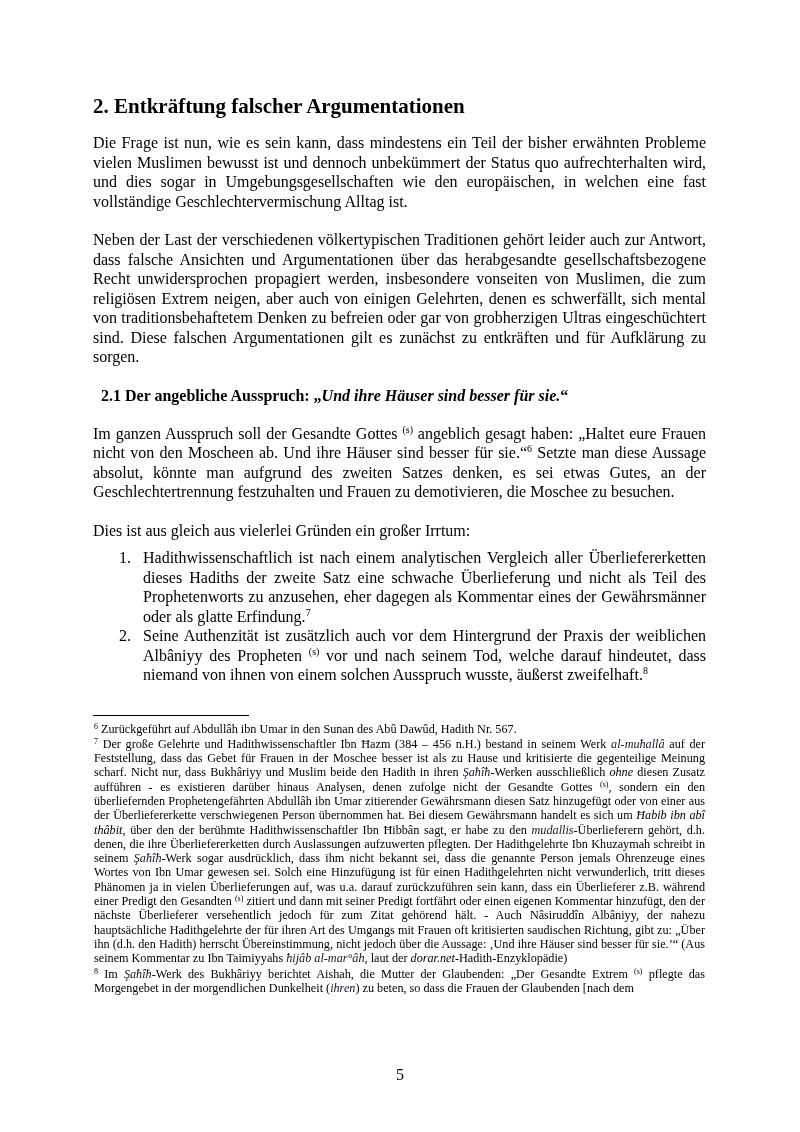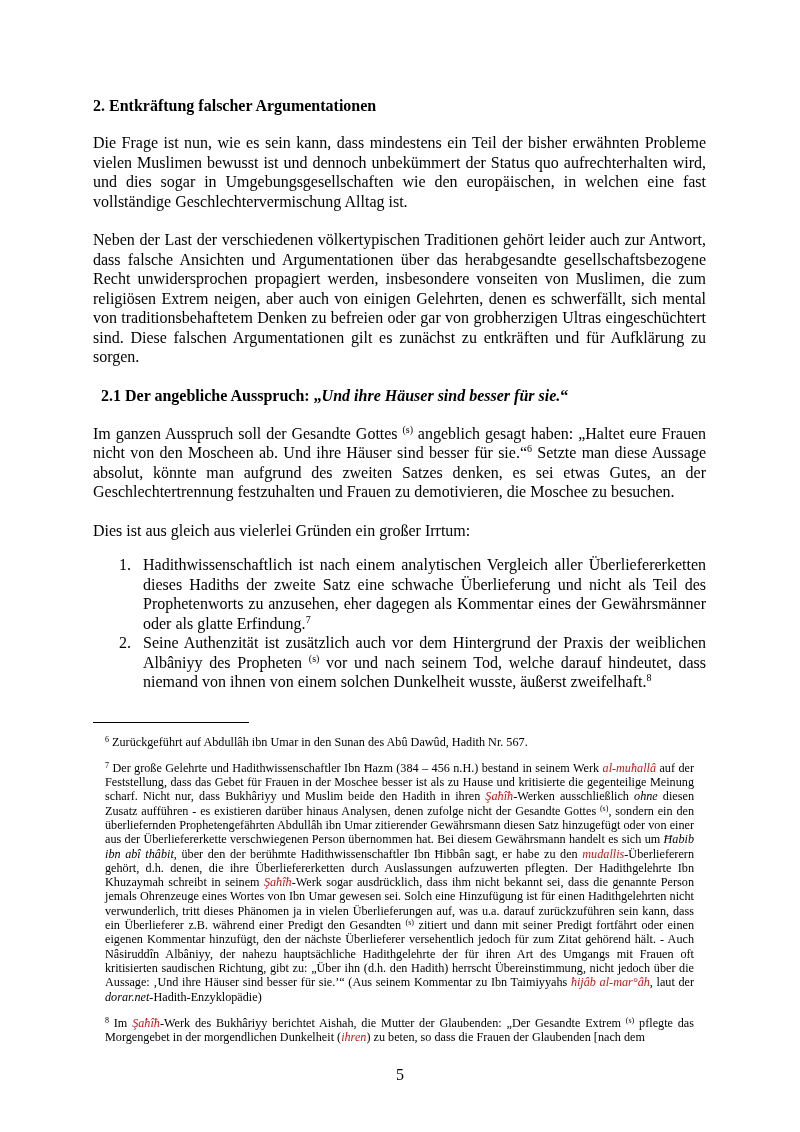--- a/index.html
+++ b/index.html
@@ -2,63 +2,63 @@
 <html><head>
   <meta charset="utf-8">
   <style>
     html, body { margin: 0; padding: 0; background: #ffffff; }
     body { width: 800px; height: 1132px; position: relative; overflow: hidden; }
     .page {
       position: absolute; left: 93px; top: 94px; width: 613px;
       font-family: "Liberation Serif", serif; color: #000;
     }
     h1 {
-      font-size: 16px; font-weight: bold; margin: 0 0 15px 0; line-height: 24px;
+      font-size: 21px; font-weight: bold; margin: 0 0 15px 0; line-height: 24px;
     }
     h2 {
       font-size: 16px; font-weight: bold; margin: 0 0 18px 8px; line-height: 20px;
     }
     p.body {
       font-size: 16px; line-height: 19.5px; text-align: justify; margin: 0 0 19px 0;
     }
     sup { font-size: 10px; line-height: 0; vertical-align: 6px; }
     ol.items {
       margin: 0; padding: 0 0 0 50px; font-size: 16px; line-height: 19.5px;
       list-style: none;
     }
     ol.items li { position: relative; text-align: justify; margin: 0; }
     ol.items li .num { position: absolute; left: -24px; }
     .fn-rule { width: 156px; border-top: 1px solid #000; margin: 30px 0 6px 0; }
     .footnotes { font-size: 12.2px; line-height: 14.3px; text-align: justify; }
-    .footnotes p { margin: 12px; }
+    .footnotes p { margin: 1px; }
     .footnotes sup { font-size: 8px; vertical-align: 4px; }
-    .translit { color: #b91c1c; font-style: italic; }
+    .translit { color: #0f172a; font-style: italic; }
     .page-number {
       position: absolute; top: 1066px; left: 0; width: 800px; text-align: center;
       font-family: "Liberation Serif", serif; font-size: 16px;
     }
   </style>
 </head>
 <body>
 
 <div class="page">
   <h1>2. Entkräftung falscher Argumentationen</h1>
 
   <p class="body">Die Frage ist nun, wie es sein kann, dass mindestens ein Teil der bisher erwähnten Probleme vielen Muslimen bewusst ist und dennoch unbekümmert der Status quo aufrechterhalten wird, und dies sogar in Umgebungsgesellschaften wie den europäischen, in welchen eine fast vollständige Geschlechtervermischung Alltag ist.</p>
   <p class="body">Neben der Last der verschiedenen völkertypischen Traditionen gehört leider auch zur Antwort, dass falsche Ansichten und Argumentationen über das herabgesandte gesellschaftsbezogene Recht unwidersprochen propagiert werden, insbesondere vonseiten von Muslimen, die zum religiösen Extrem neigen, aber auch von einigen Gelehrten, denen es schwerfällt, sich mental von traditionsbehaftetem Denken zu befreien oder gar von grobherzigen Ultras eingeschüchtert sind. Diese falschen Argumentationen gilt es zunächst zu entkräften und für Aufklärung zu sorgen.</p>
 
   <h2><span>2.1 Der angebliche Ausspruch: „</span><i>Und ihre Häuser sind besser für sie.</i><span>“</span></h2>
 
   <p class="body"><span>Im ganzen Ausspruch soll der Gesandte Gottes </span><sup>(s)</sup><span> angeblich gesagt haben: „Haltet eure Frauen nicht von den Moscheen ab. Und ihre Häuser sind besser für sie.“</span><sup>6</sup><span> Setzte man diese Aussage absolut, könnte man aufgrund des zweiten Satzes denken, es sei etwas Gutes, an der Geschlechtertrennung festzuhalten und Frauen zu demotivieren, die Moschee zu besuchen.</span></p>
 
-  <p class="body" style="margin-bottom:15px;">Dies ist aus gleich aus vielerlei Gründen ein großer Irrtum:</p>
+  <p class="body" style="margin-bottom:8px;">Dies ist aus gleich aus vielerlei Gründen ein großer Irrtum:</p>
 
   <ol class="items">
     <li><span class="num">1.</span><span>Hadithwissenschaftlich ist nach einem analytischen Vergleich aller Überliefererketten dieses Hadiths der zweite Satz eine schwache Überlieferung und nicht als Teil des Prophetenworts zu anzusehen, eher dagegen als Kommentar eines der Gewährsmänner oder als glatte Erfindung.</span><sup>7</sup></li>
-    <li><span class="num">2.</span><span>Seine Authenzität ist zusätzlich auch vor dem Hintergrund der Praxis der weiblichen Albâniyy des Propheten </span><sup>(s)</sup><span> vor und nach seinem Tod, welche darauf hindeutet, dass niemand von ihnen von einem solchen Dunkelheit wusste, äußerst zweifelhaft.</span><sup>8</sup></li>
+    <li><span class="num">2.</span><span>Seine Authenzität ist zusätzlich auch vor dem Hintergrund der Praxis der weiblichen Albâniyy des Propheten </span><sup>(s)</sup><span> vor und nach seinem Tod, welche darauf hindeutet, dass niemand von ihnen von einem solchen Ausspruch wusste, äußerst zweifelhaft.</span><sup>8</sup></li>
   </ol>
 
   <div class="fn-rule"></div>
 
   <div class="footnotes">
     <p><sup>6</sup><span> Zurückgeführt auf Abdullâh ibn Umar in den Sunan des Abû Dawûd, Hadith Nr. 567.</span></p>
 
     <p><sup>7</sup><span> Der große Gelehrte und Hadithwissenschaftler Ibn Ħazm (384 – 456 n.H.) bestand in seinem Werk </span><span class="translit">al-muħallâ</span><span> auf der Feststellung, dass das Gebet für Frauen in der Moschee besser ist als zu Hause und kritisierte die gegenteilige Meinung scharf. Nicht nur, dass Bukhâriyy und Muslim beide den Hadith in ihren </span><span class="translit">Şaħîħ</span><span>-Werken ausschließlich </span><i>ohne</i><span> diesen Zusatz aufführen - es existieren darüber hinaus Analysen, denen zufolge nicht der Gesandte Gottes </span><sup>(s)</sup><span>, sondern ein den überliefernden Prophetengefährten Abdullâh ibn Umar zitierender Gewährsmann diesen Satz hinzugefügt oder von einer aus der Überliefererkette verschwiegenen Person übernommen hat. Bei diesem Gewährsmann handelt es sich um </span><i>Ħabib ibn abî thâbit</i><span>, über den der berühmte Hadithwissenschaftler Ibn Ħibbân sagt, er habe zu den </span><span class="translit">mudallis</span><span>-Überlieferern gehört, d.h. denen, die ihre Überliefererketten durch Auslassungen aufzuwerten pflegten. Der Hadithgelehrte Ibn Khuzaymah schreibt in seinem </span><span class="translit">Şaħîħ</span><span>-Werk sogar ausdrücklich, dass ihm nicht bekannt sei, dass die genannte Person jemals Ohrenzeuge eines Wortes von Ibn Umar gewesen sei. Solch eine Hinzufügung ist für einen Hadithgelehrten nicht verwunderlich, tritt dieses Phänomen ja in vielen Überlieferungen auf, was u.a. darauf zurückzuführen sein kann, dass ein Überlieferer z.B. während einer Predigt den Gesandten </span><sup>(s)</sup><span> zitiert und dann mit seiner Predigt fortfährt oder einen eigenen Kommentar hinzufügt, den der nächste Überlieferer versehentlich jedoch für zum Zitat gehörend hält. - Auch Nâsiruddîn Albâniyy, der nahezu hauptsächliche Hadithgelehrte der für ihren Art des Umgangs mit Frauen oft kritisierten saudischen Richtung, gibt zu: „Über ihn (d.h. den Hadith) herrscht Übereinstimmung, nicht jedoch über die Aussage: ‚Und ihre Häuser sind besser für sie.’“ (Aus seinem Kommentar zu Ibn Taimiyyahs </span><span class="translit">ħijâb al-mar°âh</span><span>, laut der </span><i>dorar.net</i><span>-Hadith-Enzyklopädie)</span></p>
 
     <p><sup>8</sup><span> Im </span><span class="translit">Şaħîħ</span><span>-Werk des Bukhâriyy berichtet Aishah, die Mutter der Glaubenden: „Der Gesandte Extrem </span><sup>(s)</sup><span> pflegte das Morgengebet in der morgendlichen Dunkelheit (</span><span class="translit">ihren</span><span>) zu beten, so dass die Frauen der Glaubenden [nach dem</span></p>

